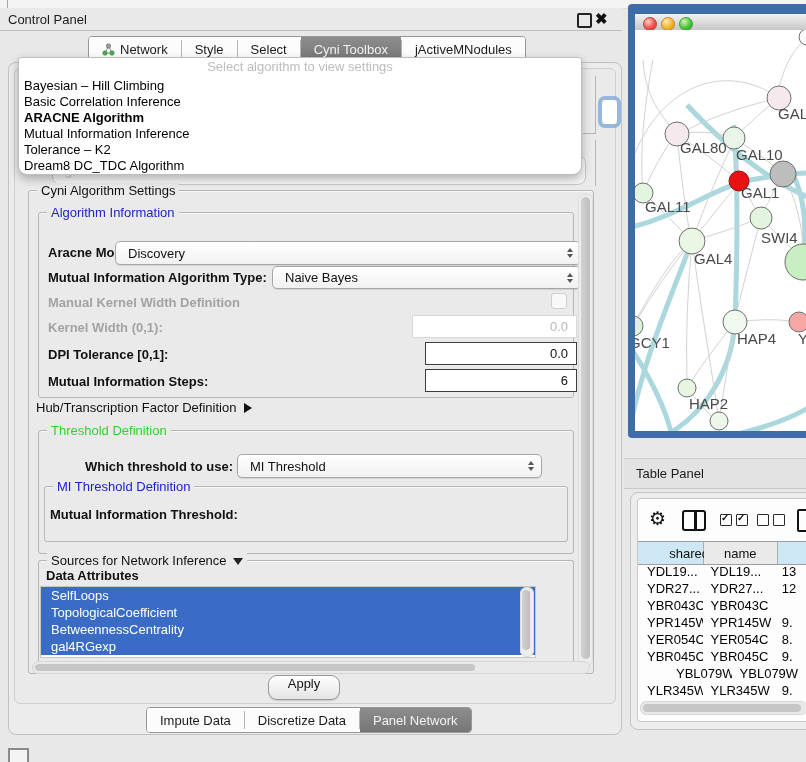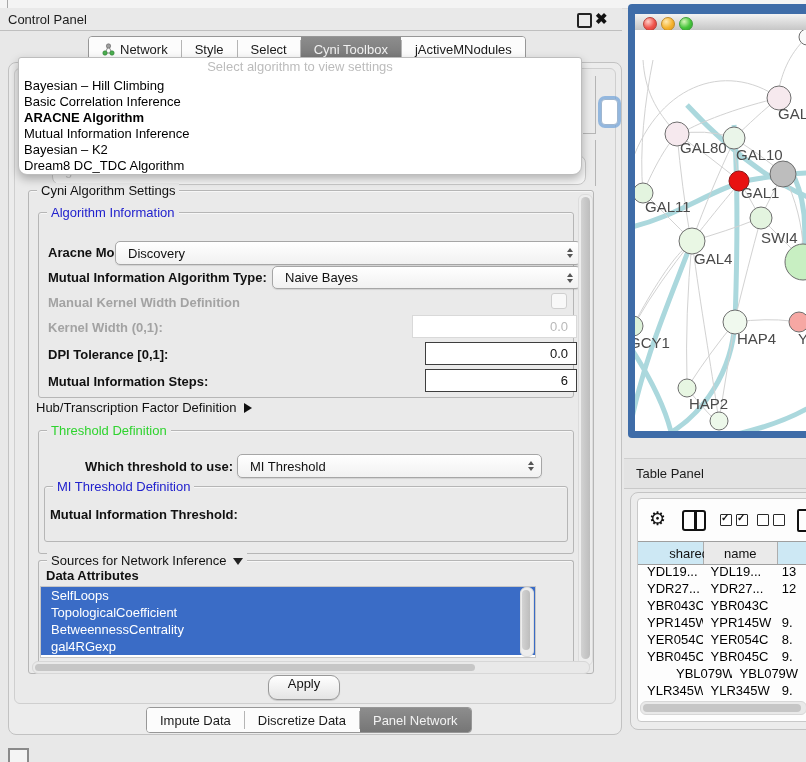--- a/index.html
+++ b/index.html
@@ -152,21 +152,21 @@
     <span>gal-filtered sif default node</span>
   </div>
 
   <div class="abs popup">
     <div class="popup-placeholder">Select algorithm to view settings</div>
     <div id="popup-items">
         <div class="popup-item">Bayesian – Hill Climbing</div>
         <div class="popup-item">Basic Correlation Inference</div>
         <div class="popup-item bold">ARACNE Algorithm</div>
         <div class="popup-item">Mutual Information Inference</div>
-        <div class="popup-item">Bayesian – K2</div>
+        <div class="popup-item">Tolerance – K2</div>
         <div class="popup-item">Dream8 DC_TDC Algorithm</div>
       </div>
   </div>
 
   <div class="abs group" style="left:28px;top:190px;width:564px;height:482px;background:#eaeaea">
     <span class="gtitle">Cyni Algorithm Settings</span>
   </div>
 
   <div class="abs group" style="left:38px;top:212px;width:534px;height:184px">
     <span class="gtitle blue">Algorithm Information</span>

